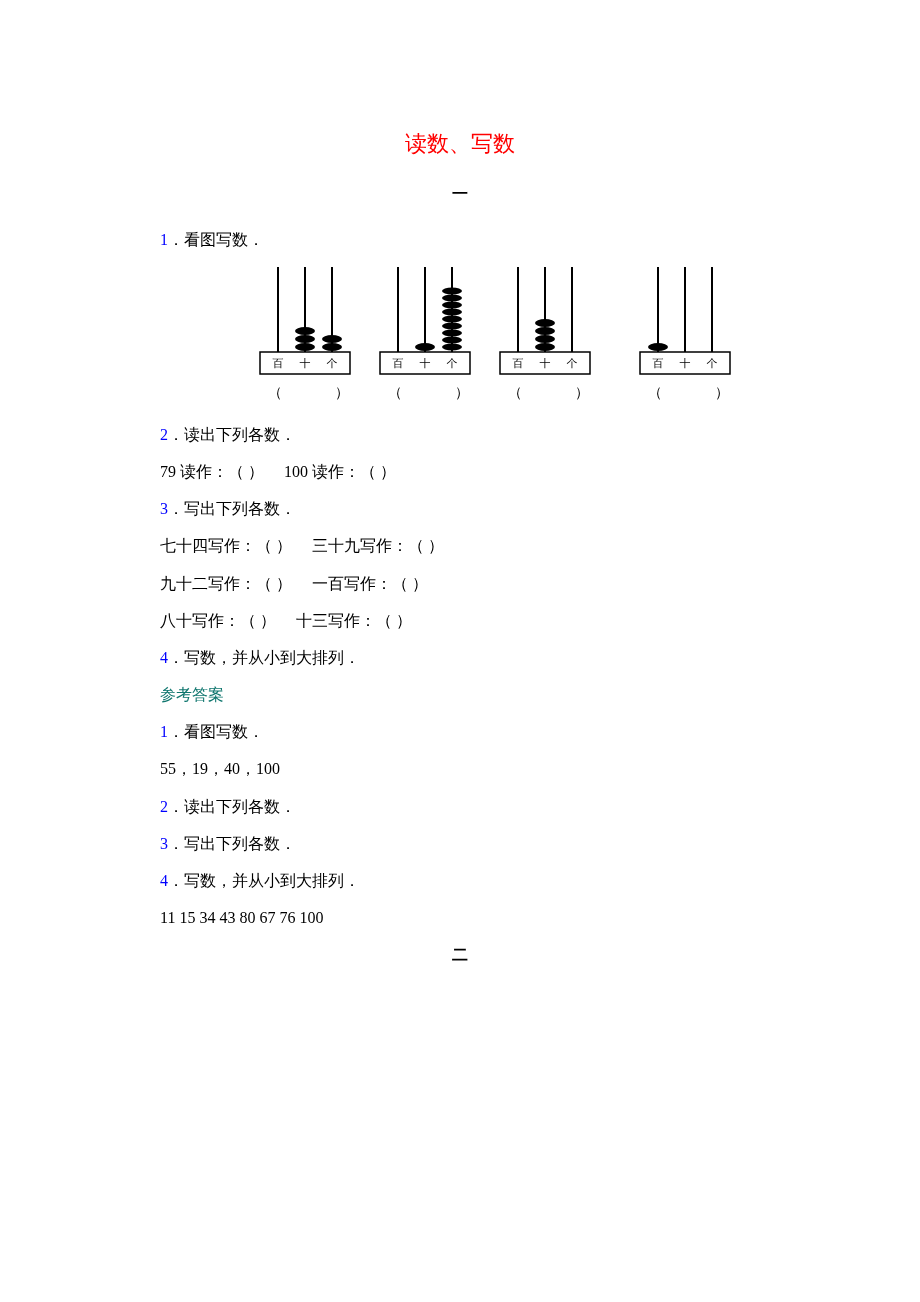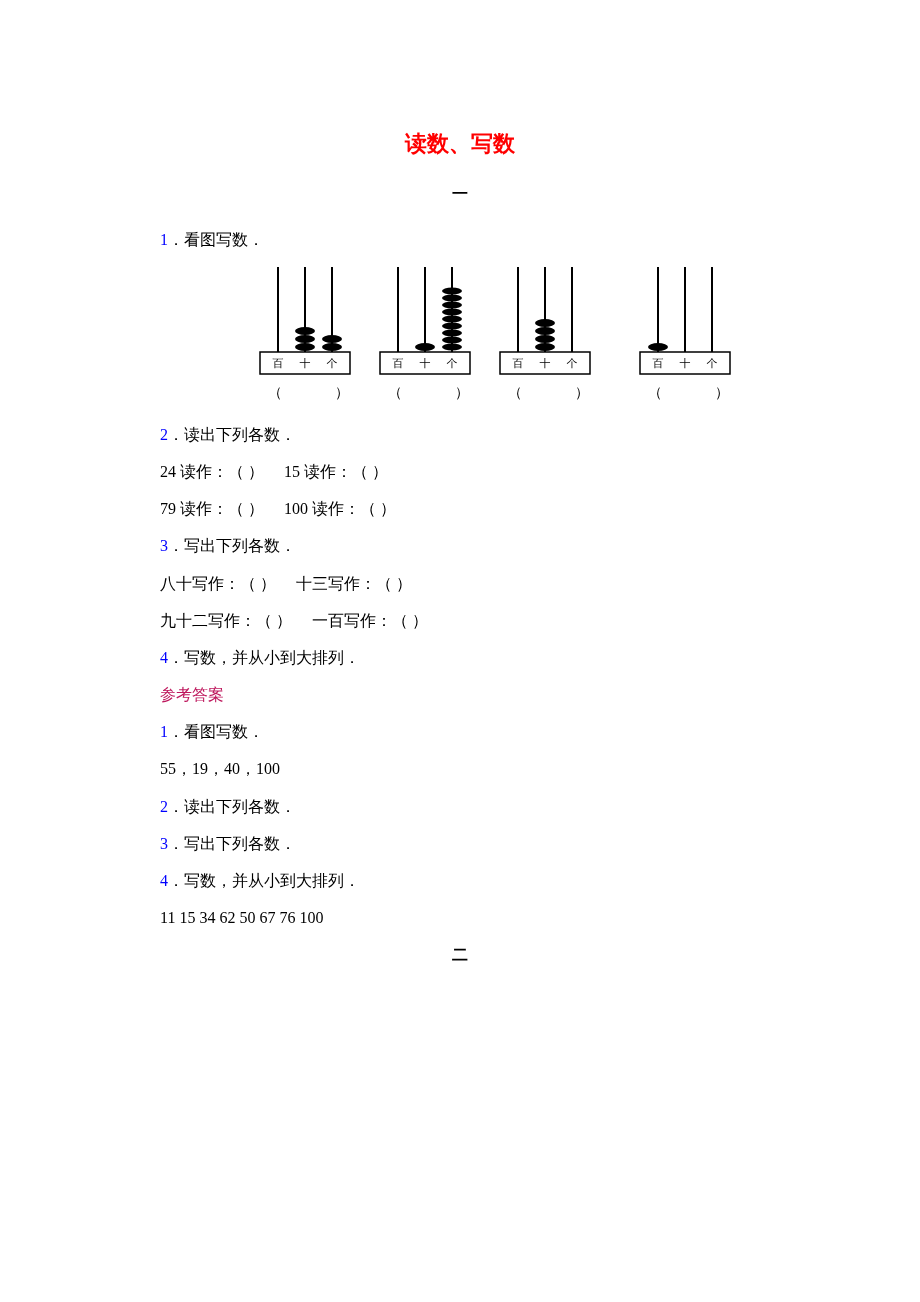--- a/index.html
+++ b/index.html
@@ -12,38 +12,38 @@
     line-height: 2.2;
   }
   .page {
     width: 920px;
     min-height: 1302px;
     box-sizing: border-box;
     padding: 120px 160px 40px 160px;
   }
   .title {
     color: #ff0000;
-    font-weight: bold;
+    font-weight: normal;
     font-size: 22px;
     text-align: center;
     margin-bottom: 8px;
   }
   .section-num {
     text-align: center;
     font-weight: bold;
     margin-bottom: 10px;
   }
   .line {
     margin-bottom: 2px;
   }
   .blue {
     color: #0000ff;
   }
   .red {
-    color: #be185d;
+    color: #0f766e;
   }
   .abacus-row {
     margin: 10px 0 10px 90px;
   }
   .abacus-row svg {
     display: block;
   }
 </style>
 </head>
 <body>
@@ -133,28 +133,28 @@
         <text x="82" y="100" font-size="11" text-anchor="middle" font-family="SimSun">个</text>
         <text x="18" y="130" font-size="14" font-family="SimSun">（</text>
         <text x="85" y="130" font-size="14" font-family="SimSun">）</text>
       </g>
     </svg>
   </div>
 
   <div class="line">
     <span class="blue">2</span><span>．读出下列各数．</span>
   </div>
-  <div class="line">24 读作：（ ）　 15 读作：（ ）</div>
   <div class="line">79 读作：（ ）　 100 读作：（ ）</div>
 
   <div class="line">
     <span class="blue">3</span><span>．写出下列各数．</span>
   </div>
+  <div class="line">七十四写作：（ ）　 三十九写作：（ ）</div>
+  <div class="line">九十二写作：（ ）　 一百写作：（ ）</div>
   <div class="line">八十写作：（ ）　 十三写作：（ ）</div>
-  <div class="line">九十二写作：（ ）　 一百写作：（ ）</div>
 
   <div class="line">
     <span class="blue">4</span><span>．写数，并从小到大排列．</span>
   </div>
 
   <div class="line red">参考答案</div>
 
   <div class="line">
     <span class="blue">1</span><span>．看图写数．</span>
   </div>
@@ -164,18 +164,18 @@
     <span class="blue">2</span><span>．读出下列各数．</span>
   </div>
 
   <div class="line">
     <span class="blue">3</span><span>．写出下列各数．</span>
   </div>
 
   <div class="line">
     <span class="blue">4</span><span>．写数，并从小到大排列．</span>
   </div>
-  <div class="line">11 15 34 62 50 67 76 100</div>
+  <div class="line">11 15 34 43 80 67 76 100</div>
 
   <div class="section-num">二</div>
 
 
 </div>
 
 </body></html>

